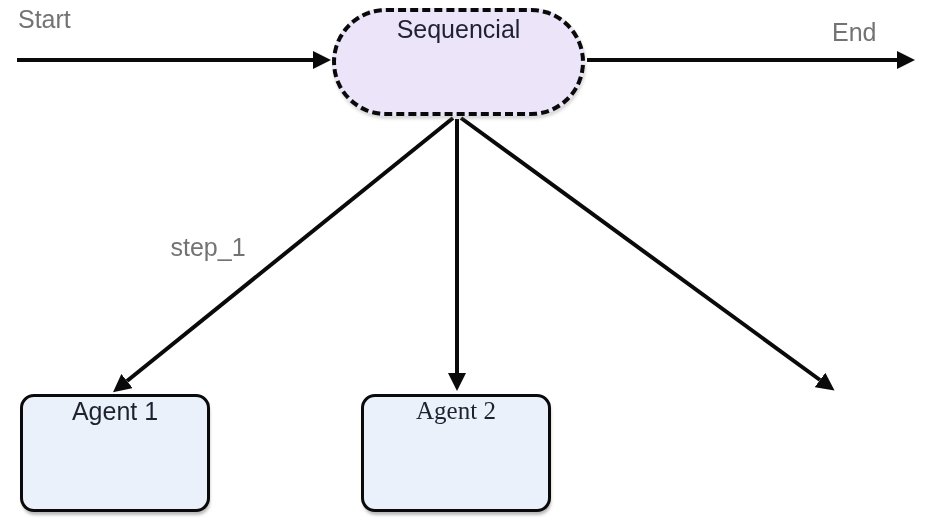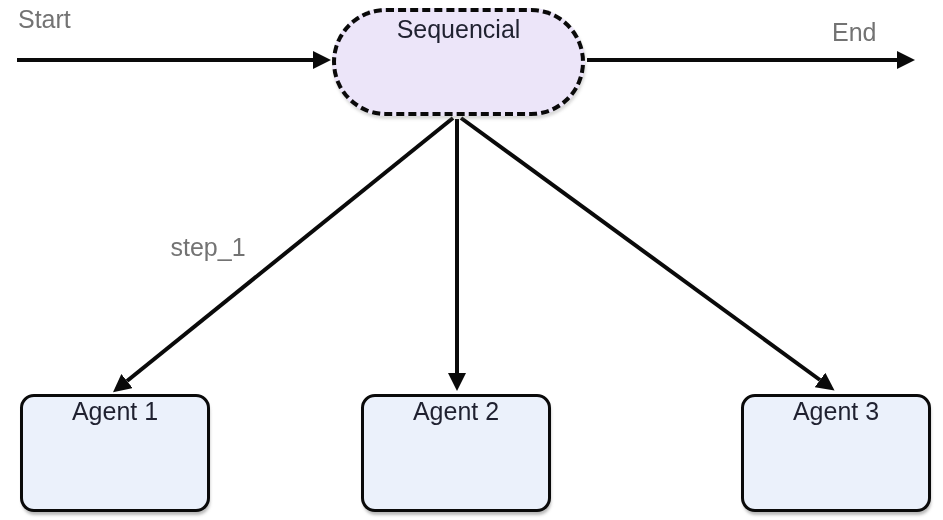--- a/index.html
+++ b/index.html
@@ -64,21 +64,21 @@
   .agent {
     top: 394px;
     width: 190px;
     height: 118px;
     background: #ebf1fb;
     border: 3.5px solid #0a0a0a;
     border-radius: 14px;
     box-shadow: 1px 4px 3px -1px rgba(120,120,120,0.5);
   }
   .agent.a1 { left: 8px; margin-left: 12px; }
-  .agent.a2 { left: 361px; }
+  .agent.a2 { left: 361px; font-family: Liberation Serif, serif; }
   .agent.a3 { left: 741px; }
 </style>
 </head>
 <body>
 
 <div class="canvas">
 
   <svg class="edges" viewBox="0 0 943 520" xmlns="http://www.w3.org/2000/svg" aria-hidden="true">
     <defs>
       <marker id="arrowhead" viewBox="0 0 10 10" refX="0" refY="5" markerWidth="4.5" markerHeight="4.5" orient="auto">
@@ -100,17 +100,14 @@
   </div>
 
   <div class="txt edge-label s1">step_1</div>
 
   <div class="node agent a1">
     <span>Agent 1</span>
   </div>
   <div class="node agent a2">
     <span>Agent 2</span>
   </div>
-  <div class="node agent a3">
-    <span>Agent 3</span>
-  </div>
 
 </div>
 
 </body></html>

